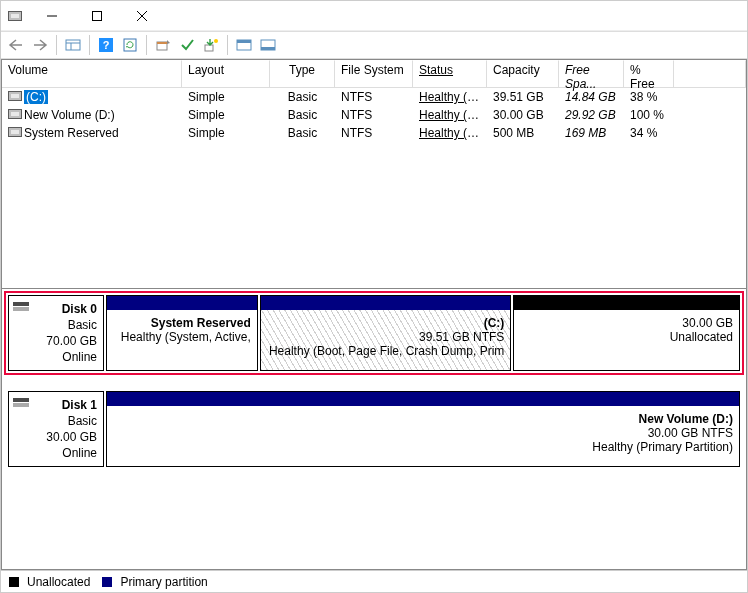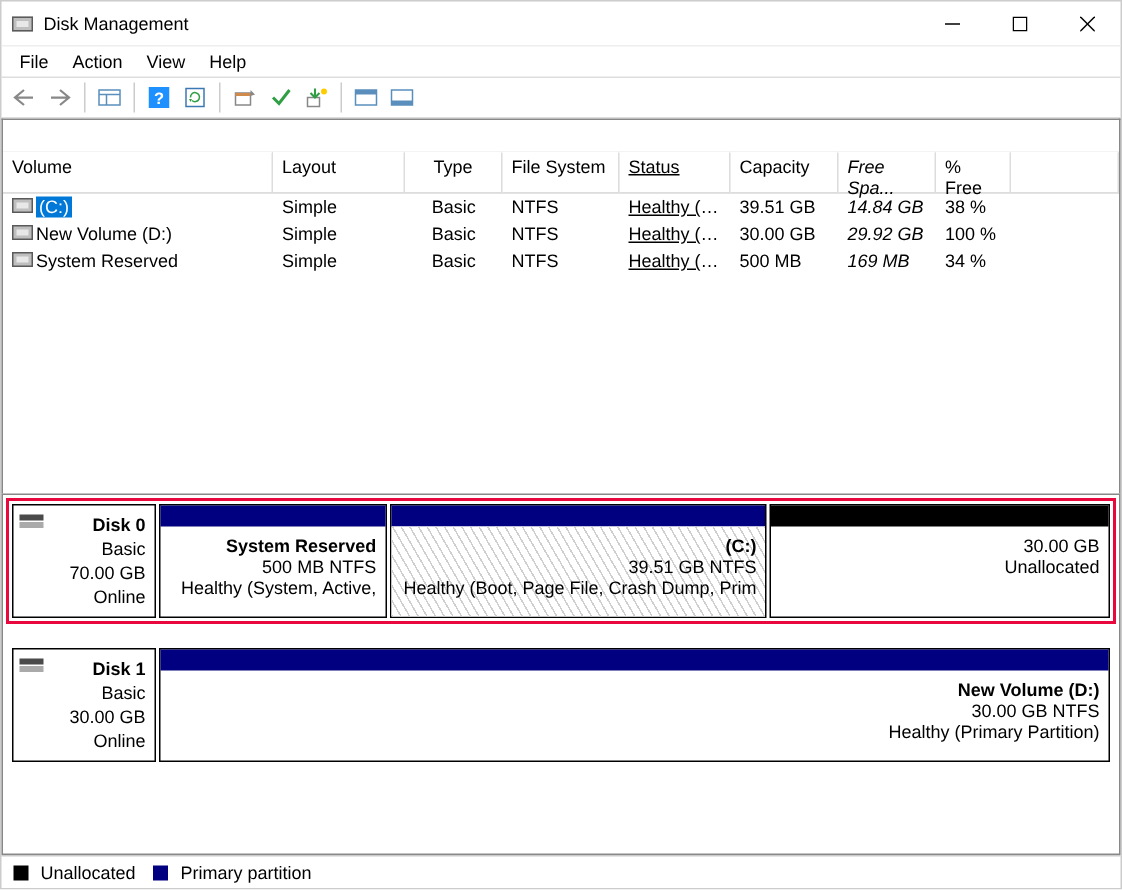--- a/index.html
+++ b/index.html
@@ -13,21 +13,21 @@
   .win-btn { width:45px; height:29px; display:flex; align-items:center; justify-content:center; font-family:"Segoe UI Symbol",sans-serif; font-size:11px; color:#000; }
   
   .menubar { height:20px; display:flex; align-items:center; padding:0 4px; gap:0; }
   .menubar span { padding:2px 8px; }
   
   .toolbar { height:28px; border-top:1px solid #ddd; border-bottom:1px solid #ddd; display:flex; align-items:center; padding:0 4px; gap:2px; }
   .tb-btn { width:22px; height:22px; display:flex; align-items:center; justify-content:center; border:1px solid transparent; }
   .tb-sep { width:1px; height:20px; background:#ccc; margin:0 3px; }
   
   .vol-list { flex:0 0 auto; border-top:1px solid #888; border-left:1px solid #888; border-right:1px solid #888; }
-  .vol-head { display:flex; height:28px; background:#a3a3a3;margin-top:21px; }
+  .vol-head { display:flex; height:28px; background:#15803d; }
   .vol-head .col { border-right:1px solid #ddd; border-bottom:1px solid #ddd; border-top:1px solid #fff; padding:2px 6px; background:#fff; position:relative; }
   .vol-row { display:flex; height:18px; align-items:center; }
   .vol-row .cell { padding:0 6px; overflow:hidden; white-space:nowrap; text-overflow:ellipsis; }
   .vol-row .cell .icon { width:14px; display:inline-flex; margin-right:2px; }
   .vol-row.selected .cell.first span.text { background:#0078d7; color:#fff; padding:1px 2px; }
   .cw-volume {width:180px;}
   .cw-layout {width:88px;}
   .cw-type   {width:65px;text-align:center;}
   .cw-fs     {width:78px;}
   .cw-status {width:74px;text-decoration:underline;}
@@ -64,47 +64,40 @@
 </style>
 </head>
 <body>
 
 <div class="window">
 
   <div class="titlebar">
     <span class="app-icon">
       <span class="disk-glyph"></span>
     </span>
-    <span class="title">Disk Management</span>
     <div class="win-btns">
       <div class="win-btn">
         <svg width="10" height="10">
             <line x1="0" y1="5" x2="10" y2="5" stroke="#000"></line>
           </svg>
       </div>
       <div class="win-btn">
         <svg width="10" height="10">
             <rect x="0.5" y="0.5" width="9" height="9" fill="none" stroke="#000"></rect>
           </svg>
       </div>
       <div class="win-btn close">
         <svg width="10" height="10">
             <line x1="0" y1="0" x2="10" y2="10" stroke="currentColor"></line>
             <line x1="10" y1="0" x2="0" y2="10" stroke="currentColor"></line>
           </svg>
       </div>
     </div>
   </div>
 
-  <div class="menubar">
-    <span>File</span>
-    <span>Action</span>
-    <span>View</span>
-    <span>Help</span>
-  </div>
 
   <div class="toolbar">
     <div class="tb-btn">
       <svg width="16" height="12">
           <path d="M8 1 L2 6 L8 11 M2 6 H14" fill="none" stroke="#888" stroke-width="1.5"></path>
         </svg>
     </div>
     <div class="tb-btn">
       <svg width="16" height="12">
           <path d="M8 1 L14 6 L8 11 M14 6 H2" fill="none" stroke="#888" stroke-width="1.5"></path>
@@ -227,21 +220,20 @@
           <div class="dname">Disk 0</div>
           <div class="dline">Basic</div>
           <div class="dline">70.00 GB</div>
           <div class="dline">Online</div>
         </div>
         <div class="disk-parts">
           <div class="part" style="flex: 1.2 1 0%;">
             <div class="bar bar-blue"></div>
             <div class="pbody ">
               <div class="ptitle">System Reserved</div>
-              <div>500 MB NTFS</div>
               <div>Healthy (System, Active,</div>
             </div>
           </div>
           <div class="part" style="flex: 2 1 0%;">
             <div class="bar bar-blue"></div>
             <div class="pbody hatch">
               <div class="ptitle">(C:)</div>
               <div>39.51 GB NTFS</div>
               <div>Healthy (Boot, Page File, Crash Dump, Prim</div>
             </div>

